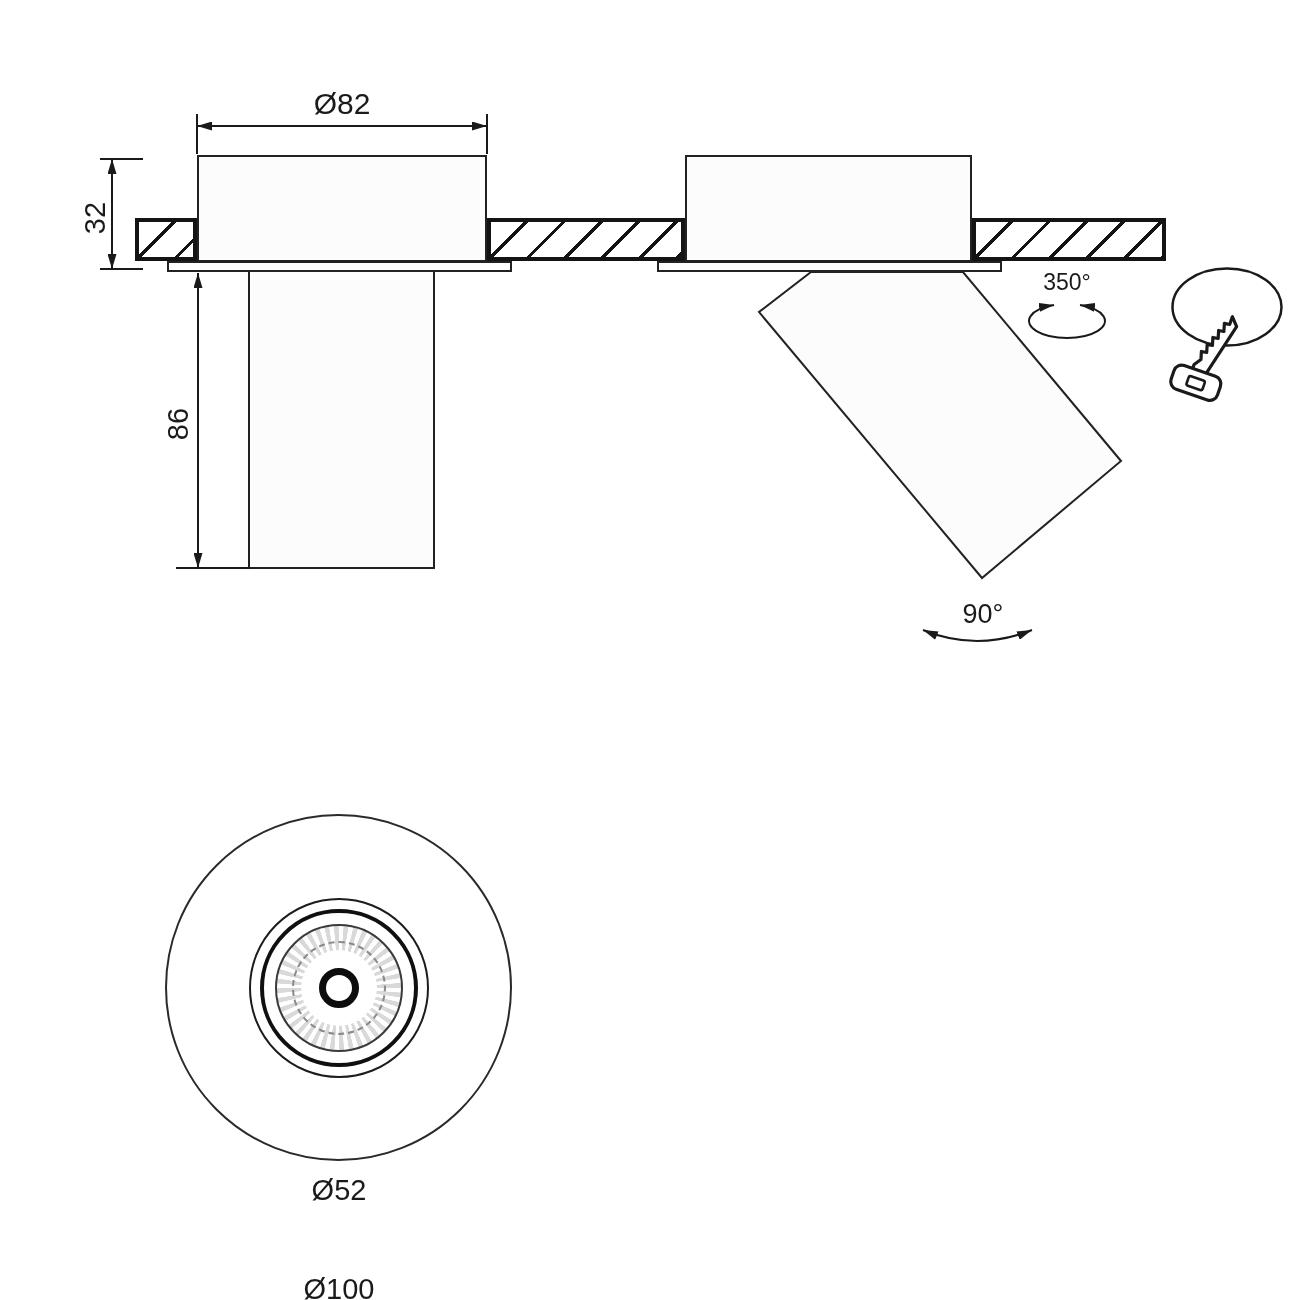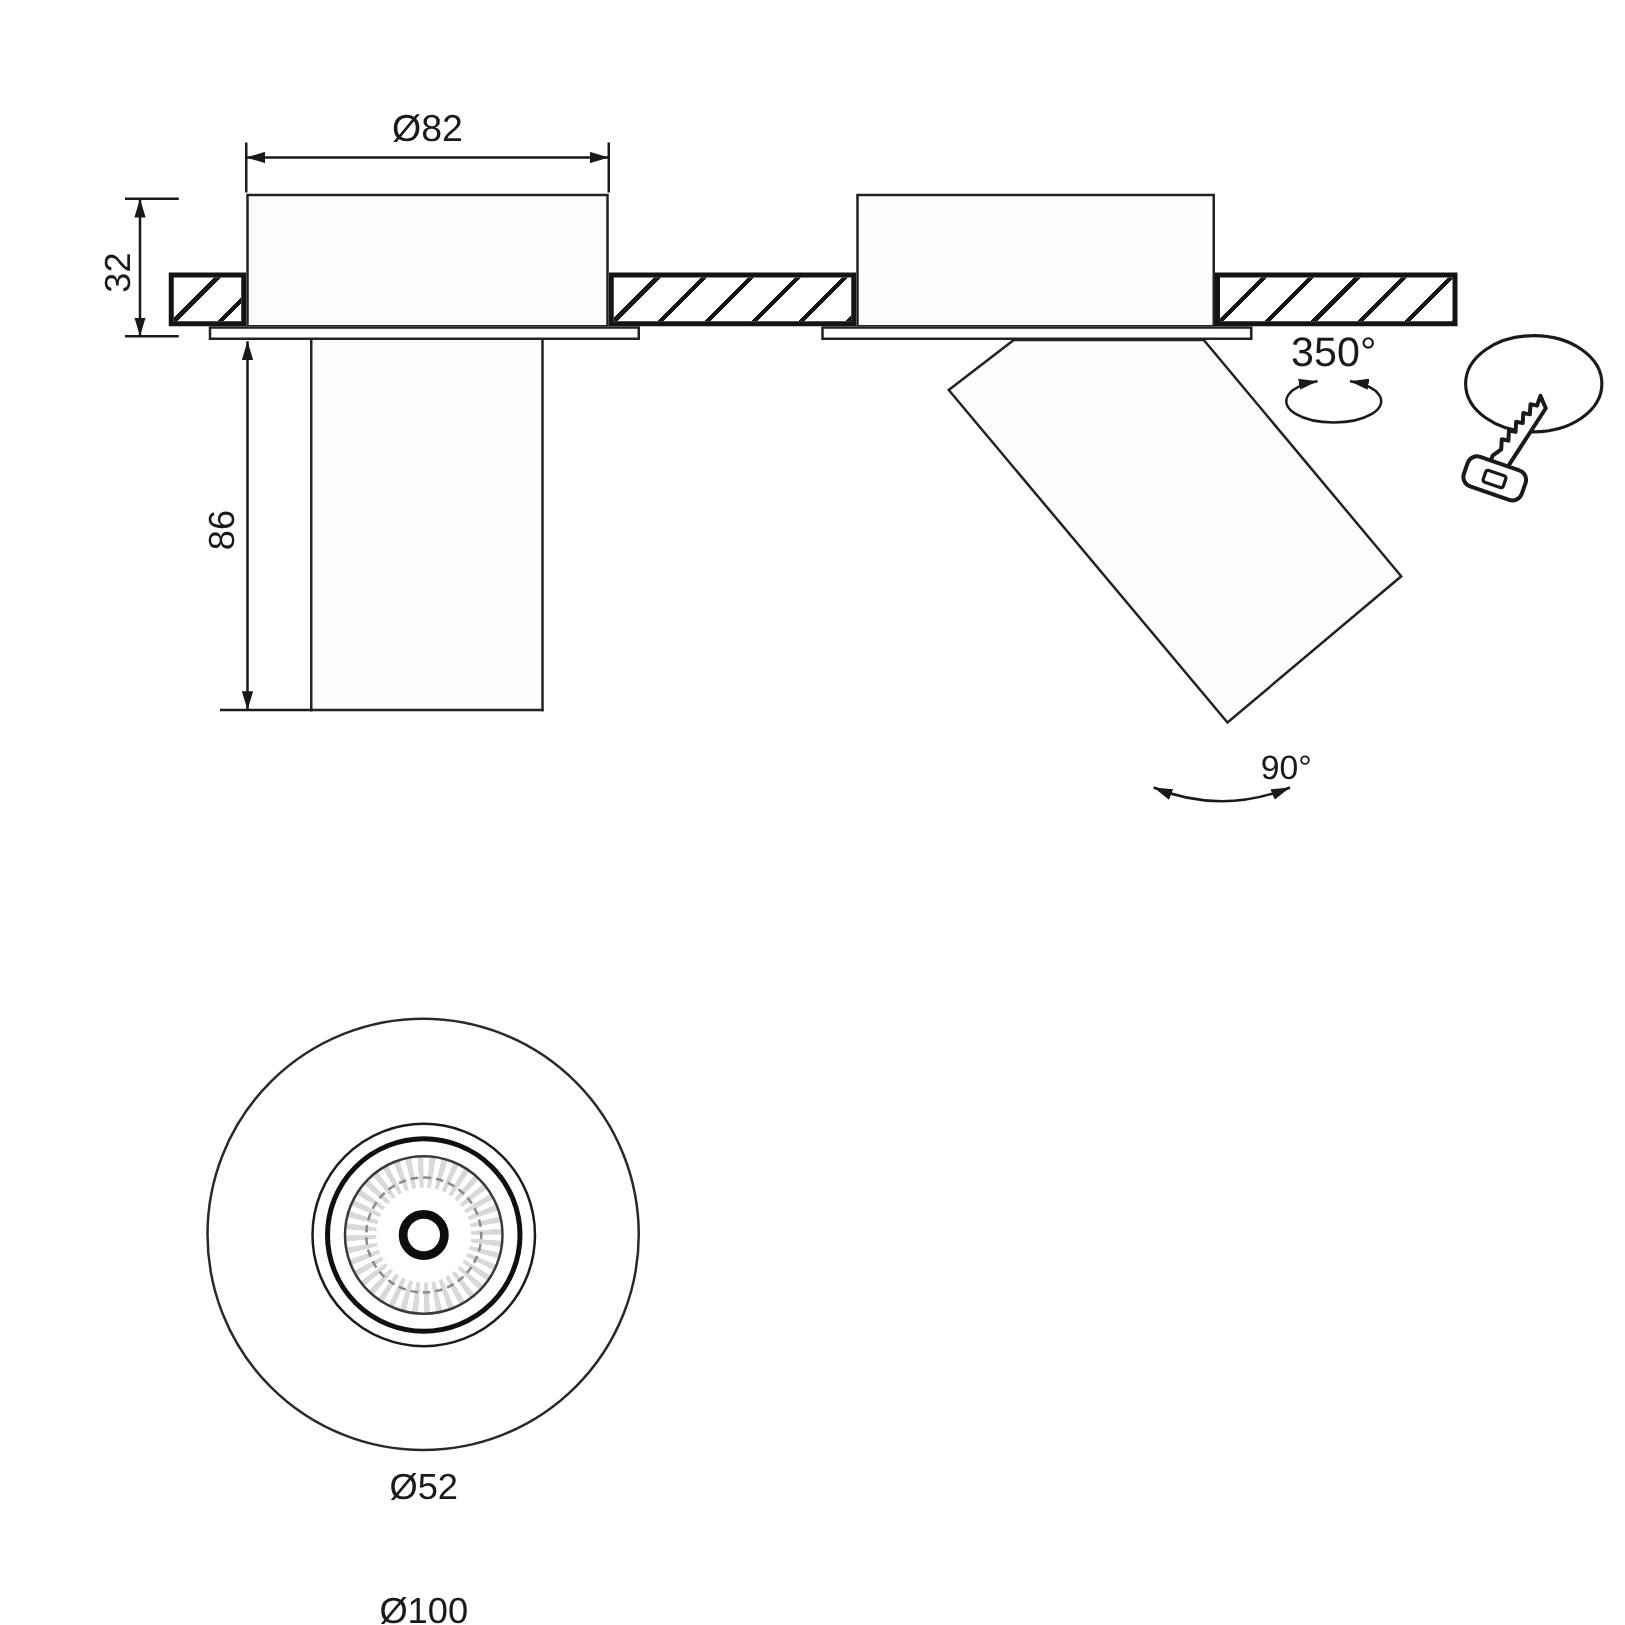--- a/index.html
+++ b/index.html
@@ -34,22 +34,22 @@
     background:#fcfcfc;border:2px solid #222;border-top:none;
   }
   
   .dim{
     position:absolute;text-align:center;font-size:29px;line-height:32px;
     color:#1a1a1a;white-space:nowrap;
   }
   .dim-82{left:197px;width:290px;top:60px;font-size:30px;}
   .dim-32{left:65px;top:174px;width:60px;height:32px;transform:rotate(-90deg);}
   .dim-86{left:148px;top:380px;width:60px;height:32px;transform:rotate(-90deg);}
-  .dim-350{left:1022px;top:238px;width:90px;font-size:33px;}
-  .dim-90{left:984px;top:570px;width:90px;font-size:27px;}
+  .dim-350{left:1022px;top:238px;width:90px;font-size:23px;}
+  .dim-90{left:938px;top:570px;width:90px;font-size:27px;}
   .dim-52{left:259px;top:1146px;width:160px;text-align:center;}
   .dim-100{left:259px;top:1245px;width:160px;}
   
   .cir{position:absolute;border-radius:50%;box-sizing:border-box;}
   .fv-outer{left:165px;top:786px;width:347px;height:347px;border:2px solid #2a2a2a;background:#ffffff;}
   .fv-ringA{left:249px;top:870px;width:180px;height:180px;border:2px solid #1c1c1c;}
   .fv-ringB{left:260px;top:881px;width:158px;height:158px;border:4px solid #101010;}
   .fv-ribs{
     left:275px;top:896px;width:128px;height:128px;border:2px solid #3a3a3a;
     background:repeating-conic-gradient(#ffffff 0deg 4deg,#d9d9d9 4.5deg 8.5deg,#ffffff 9deg);

